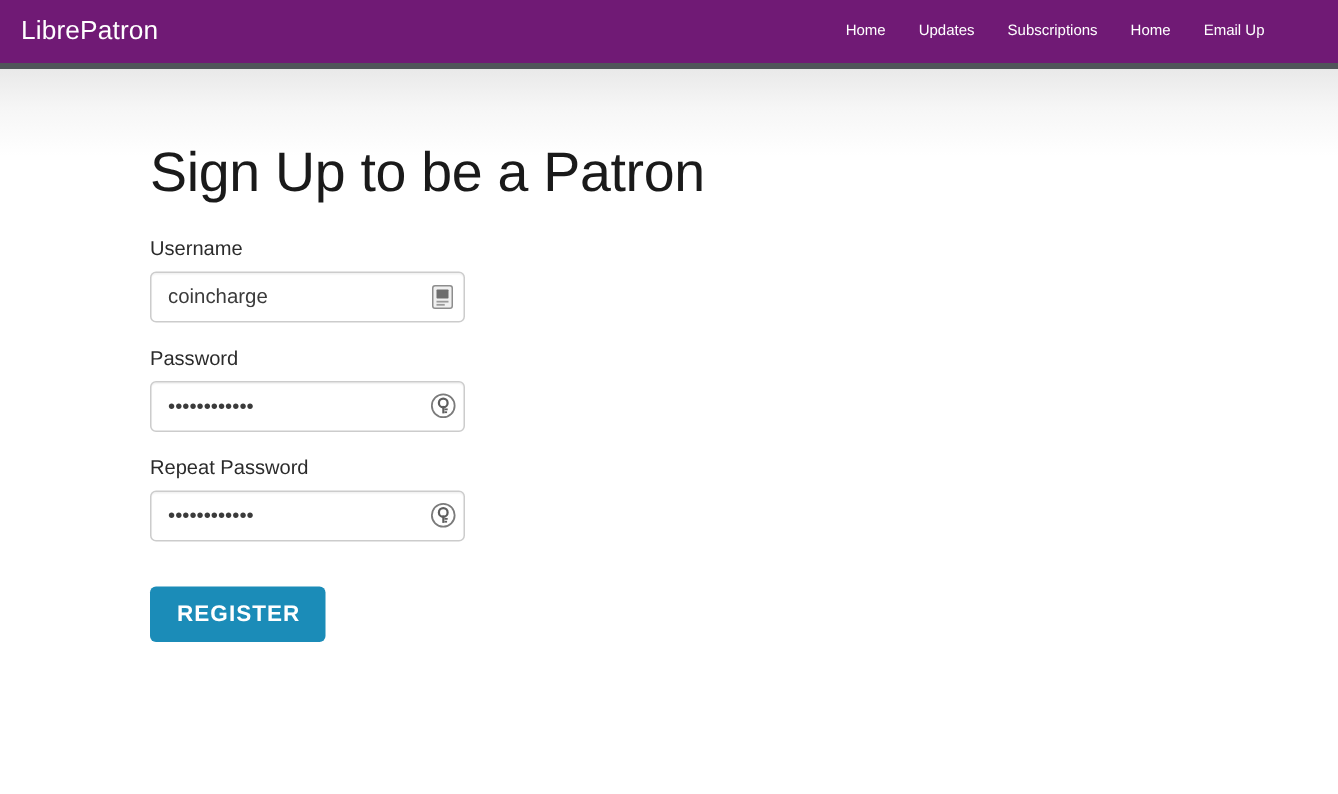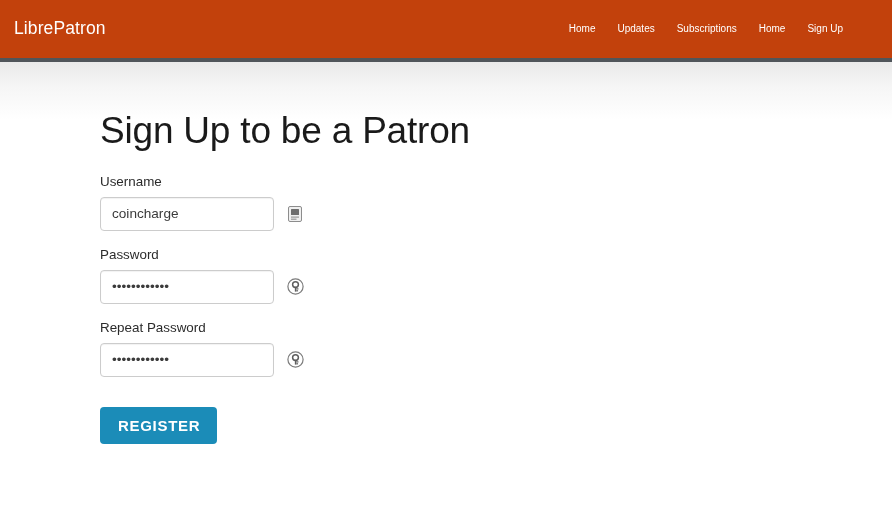--- a/index.html
+++ b/index.html
@@ -8,22 +8,22 @@
     margin: 0; padding: 0;
     width: 892px; height: 529px;
     overflow: hidden;
     background: #ffffff;
     font-family: "Liberation Sans", sans-serif;
   }
 
   
   .navbar {
     position: relative;
-    height: 62px;
-    background: #c2410c;
+    height: 46px;
+    background: #701a75;
     display: flex;
     align-items: center;
     justify-content: space-between;
     padding: 0 14px 0 10px;
     border-bottom: 4px solid #50555a;
   }
   .brand {
     color: #ffffff;
     font-size: 17.5px;
     font-weight: 400;
@@ -73,21 +73,21 @@
     font-size: 13.4px;
     color: #2b2b2b;
     margin-bottom: 7px;
     line-height: 1.2;
   }
   .input-wrap {
     position: relative;
     width: 210px;
   }
   .form-input {
-    width: 174px;
+    width: 210px;
     height: 34px;
     padding: 6px 30px 6px 11px;
     font-size: 13.6px;
     font-family: "Liberation Sans", sans-serif;
     color: #3b3b3b;
     background: #ffffff;
     border: 1px solid #cccccc;
     border-radius: 4px;
     outline: none;
     box-shadow: inset 0 1px 1px rgba(0,0,0,0.055);
@@ -130,21 +130,21 @@
 <body>
 
 <div class="navbar">
   <a class="brand" href="#">LibrePatron</a>
 
   <div class="nav-links">
     <a class="nav-link" href="#">Home</a>
     <a class="nav-link" href="#">Updates</a>
     <a class="nav-link" href="#">Subscriptions</a>
     <a class="nav-link" href="#">Home</a>
-    <a class="nav-link" href="#">Sign Up</a>
+    <a class="nav-link" href="#">Email Up</a>
   </div>
 </div>
 
 <div class="page-bg">
   <div class="container">
 
     <h1 class="page-title">Sign Up to be a Patron</h1>
 
     <form>
 

